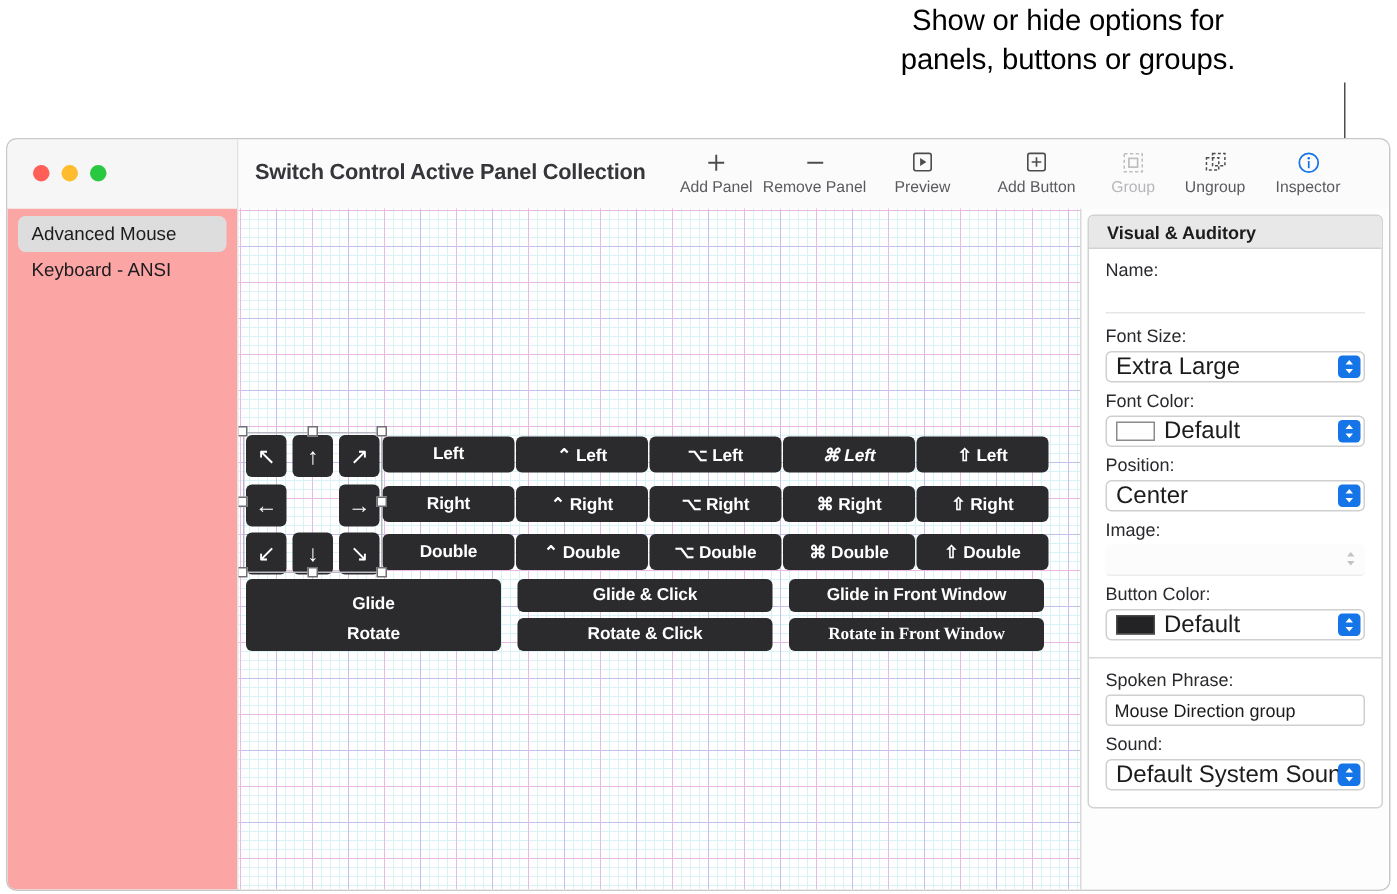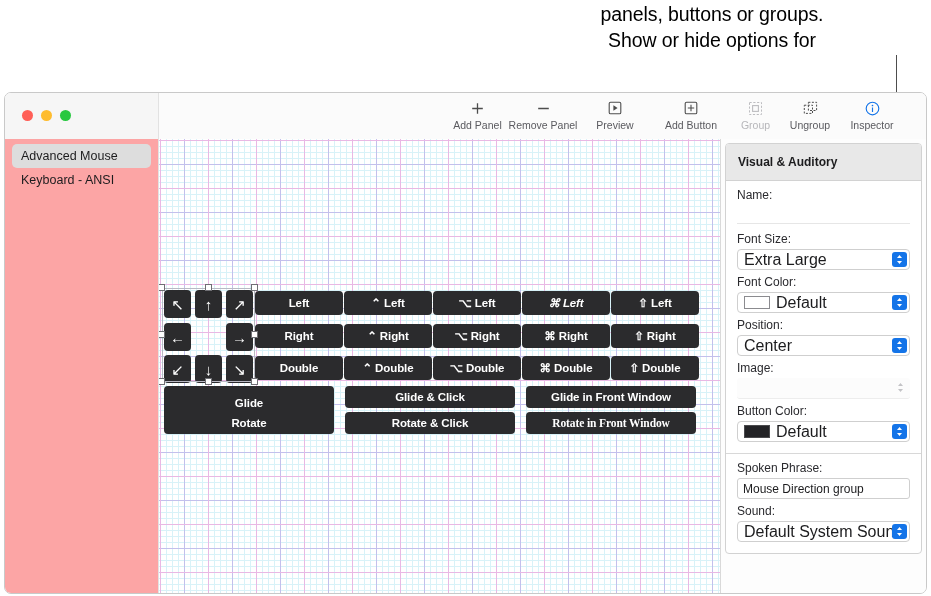--- a/index.html
+++ b/index.html
@@ -183,21 +183,21 @@
     border-left: 1px solid #d9d9d9;
     padding: 4px 4px 4px 4px;
   }
   #insp-card {
     border: 1px solid #d2d2d2;
     border-radius: 4px;
     background: #ffffff;
     overflow: hidden;
   }
   #insp-header {
-    height: 37px;
+    height: 22px;
     background: #e8e8e8;
     border-bottom: 1px solid #d2d2d2;
     display: flex; align-items: center;
     padding-left: 12px;
     font-size: 12px; font-weight: bold; color: #1c1c1e;
   }
   .insp-sec { padding: 7px 11px 9px 11px; }
   .insp-sec.bordered { border-top: 1px solid #d8d8d8; }
   .f-label {
     font-size: 12px; color: #2a2a2e; margin-bottom: 3px;
@@ -275,37 +275,38 @@
     line-height: 0;
   }
 </style>
 </head>
 <body>
 
 <div id="root">
 
   <div id="callout">
     <div id="callout-text">
+      <div>Show or hide options for</div>
       <div>panels, buttons or groups.</div>
-      <div>Show or hide options for</div>
     </div>
     <div id="callout-line"></div>
   </div>
 
   <div id="window">
 
     <div id="titlebar">
 
       <div id="titlebar-left">
         <div class="traffic close"></div>
         <div class="traffic min"></div>
         <div class="traffic max"></div>
       </div>
 
       <div id="titlebar-main">
+        <div id="doc-title">Switch Control Active Panel Collection</div>
 
         <div id="toolbar-items">
 
           <div class="tb-item" style="width:57px">
             <div class="tb-icon">
               <svg width="15" height="15" viewBox="0 0 15 15" aria-hidden="true">
                 <path d="M7.5 2.2 V12.8 M2.2 7.5 H12.8" stroke="currentColor" stroke-width="1.3" fill="none"></path>
               </svg>
             </div>
             <div class="tb-label">Add Panel</div>

